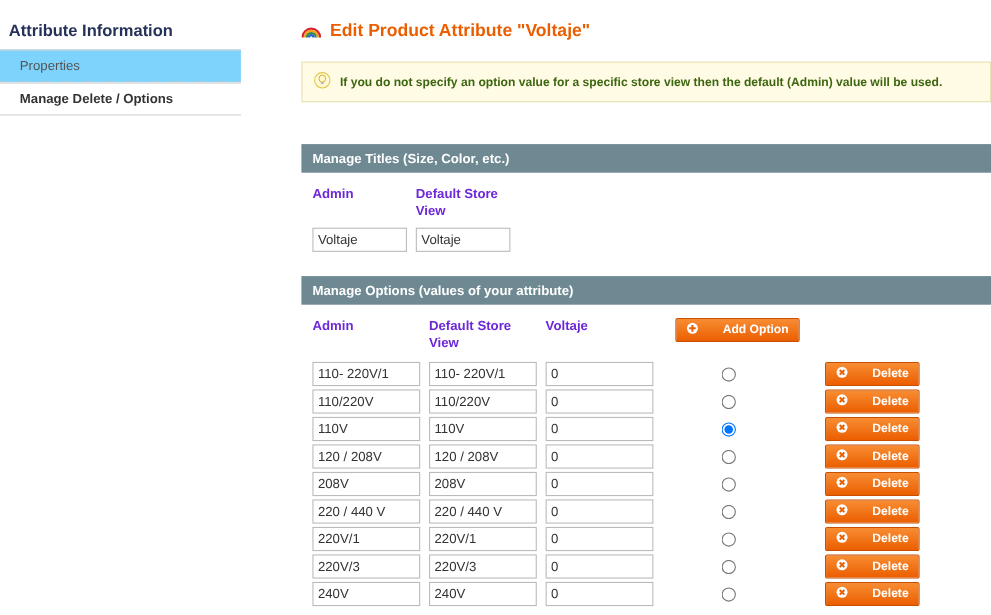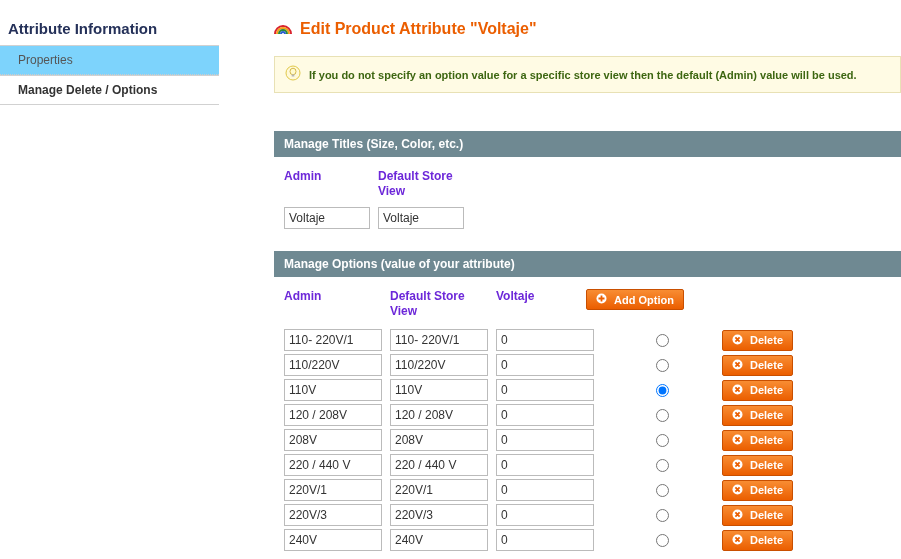--- a/index.html
+++ b/index.html
@@ -39,21 +39,21 @@
 .opt-col-admin { width: 106px; }
 .opt-col-store { width: 106px; }
 .opt-col-pos { width: 106px; }
 .opt-col-def { width: 120px; text-align: center; }
 .opt-col-actions { flex: 1; }
 .options-row { display: flex; align-items: center; margin-bottom: 3px; }
 .options-row .text-input { width: 98px; }
 .opt-col-def input[type=radio] { margin: 0 auto; display: block; }
 
 
-.btn { display: inline-flex; align-items: center; gap: 7px; background: linear-gradient(to bottom, #f88d33, #eb5e00); border: 1px solid #c94f00; color: #fff; font-weight: bold; font-size: 11px; padding: 3px 9px; border-radius: 2px; cursor: pointer; white-space: nowrap; }
+.btn { display: inline-flex; align-items: center; gap: 22px; background: linear-gradient(to bottom, #f88d33, #eb5e00); border: 1px solid #c94f00; color: #fff; font-weight: bold; font-size: 11px; padding: 3px 9px; border-radius: 2px; cursor: pointer; white-space: nowrap; margin-left: 28px; }
 .btn svg { flex-shrink: 0; }
 
 </style>
 </head>
 <body>
 
 <div class="container">
   <div class="sidebar">
     <div class="sidebar-title">Attribute Information</div>
     <div id="sidebar-tabs">
@@ -91,21 +91,21 @@
       <div class="titles-col">
         <div class="col-header">Admin</div>
         <input class="text-input" value="Voltaje" style="">
       </div>
       <div class="titles-col">
         <div class="col-header" style="width:90px">Default Store View</div>
         <input class="text-input" value="Voltaje" style="">
       </div>
     </div>
 
-    <div class="section-header">Manage Options (value of your attribute)</div>
+    <div class="section-header">Manage Options (values of your attribute)</div>
     <div class="options-wrap">
       <div class="options-header-row">
         <div class="opt-col-admin col-header">Admin</div>
         <div class="opt-col-store col-header" style="width:90px">Default Store View</div>
         <div class="opt-col-pos col-header" style="padding-left:16px">Voltaje</div>
         <div class="opt-col-actions">
           <button class="btn">
             <span>
               <svg width="11" height="11" viewBox="0 0 11 11">
                   <circle cx="5.5" cy="5.5" r="5" fill="#fff"></circle>

